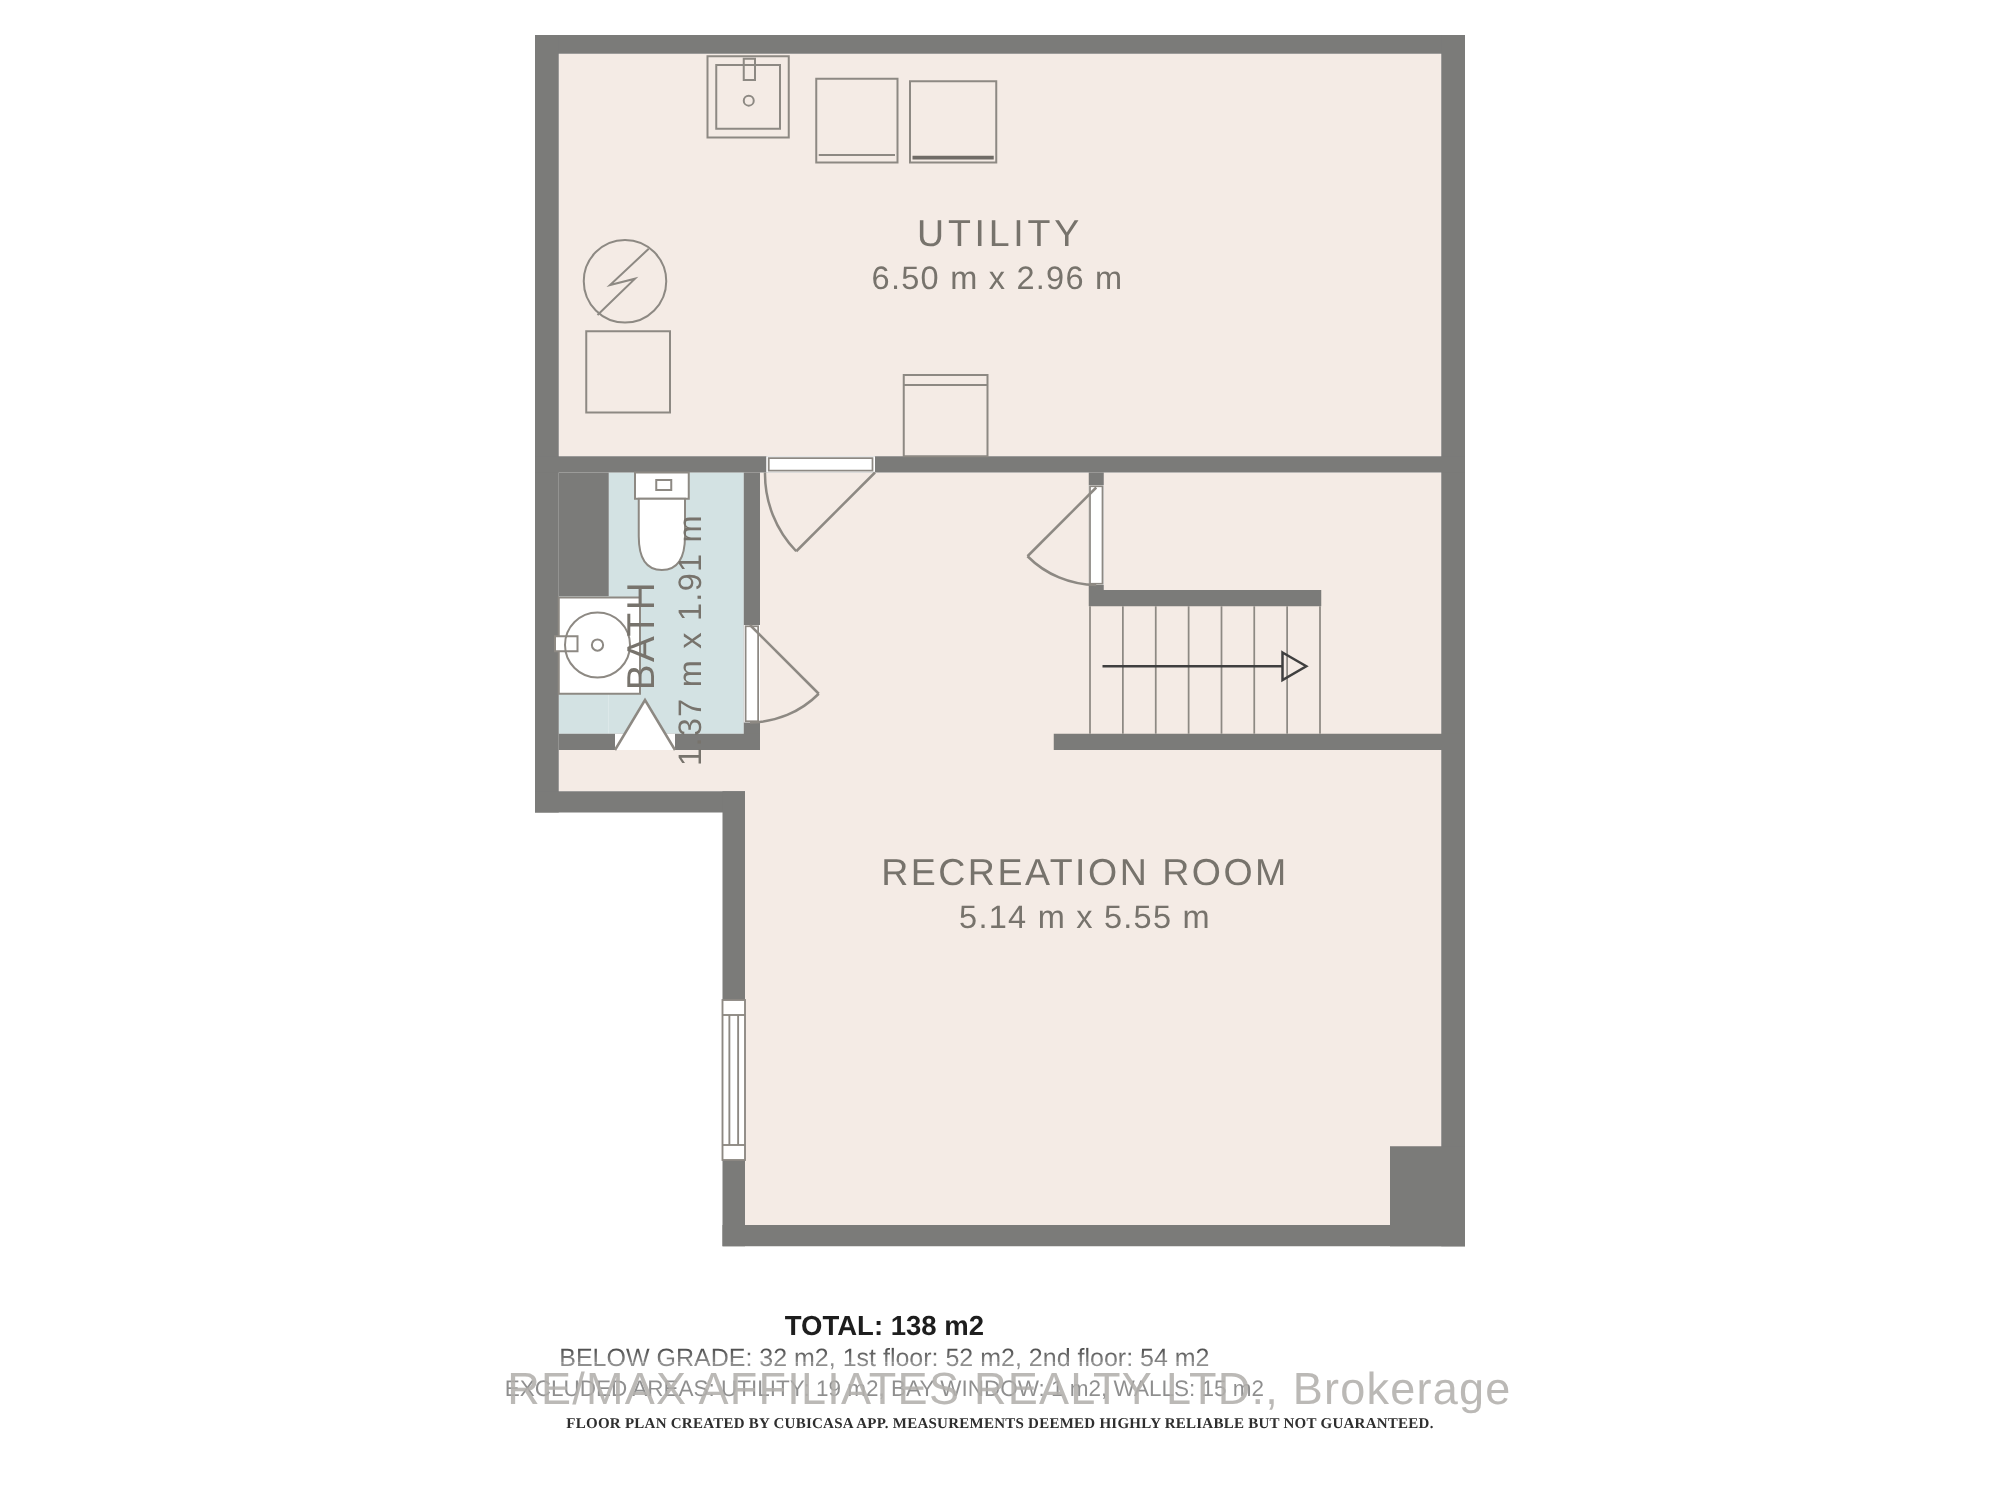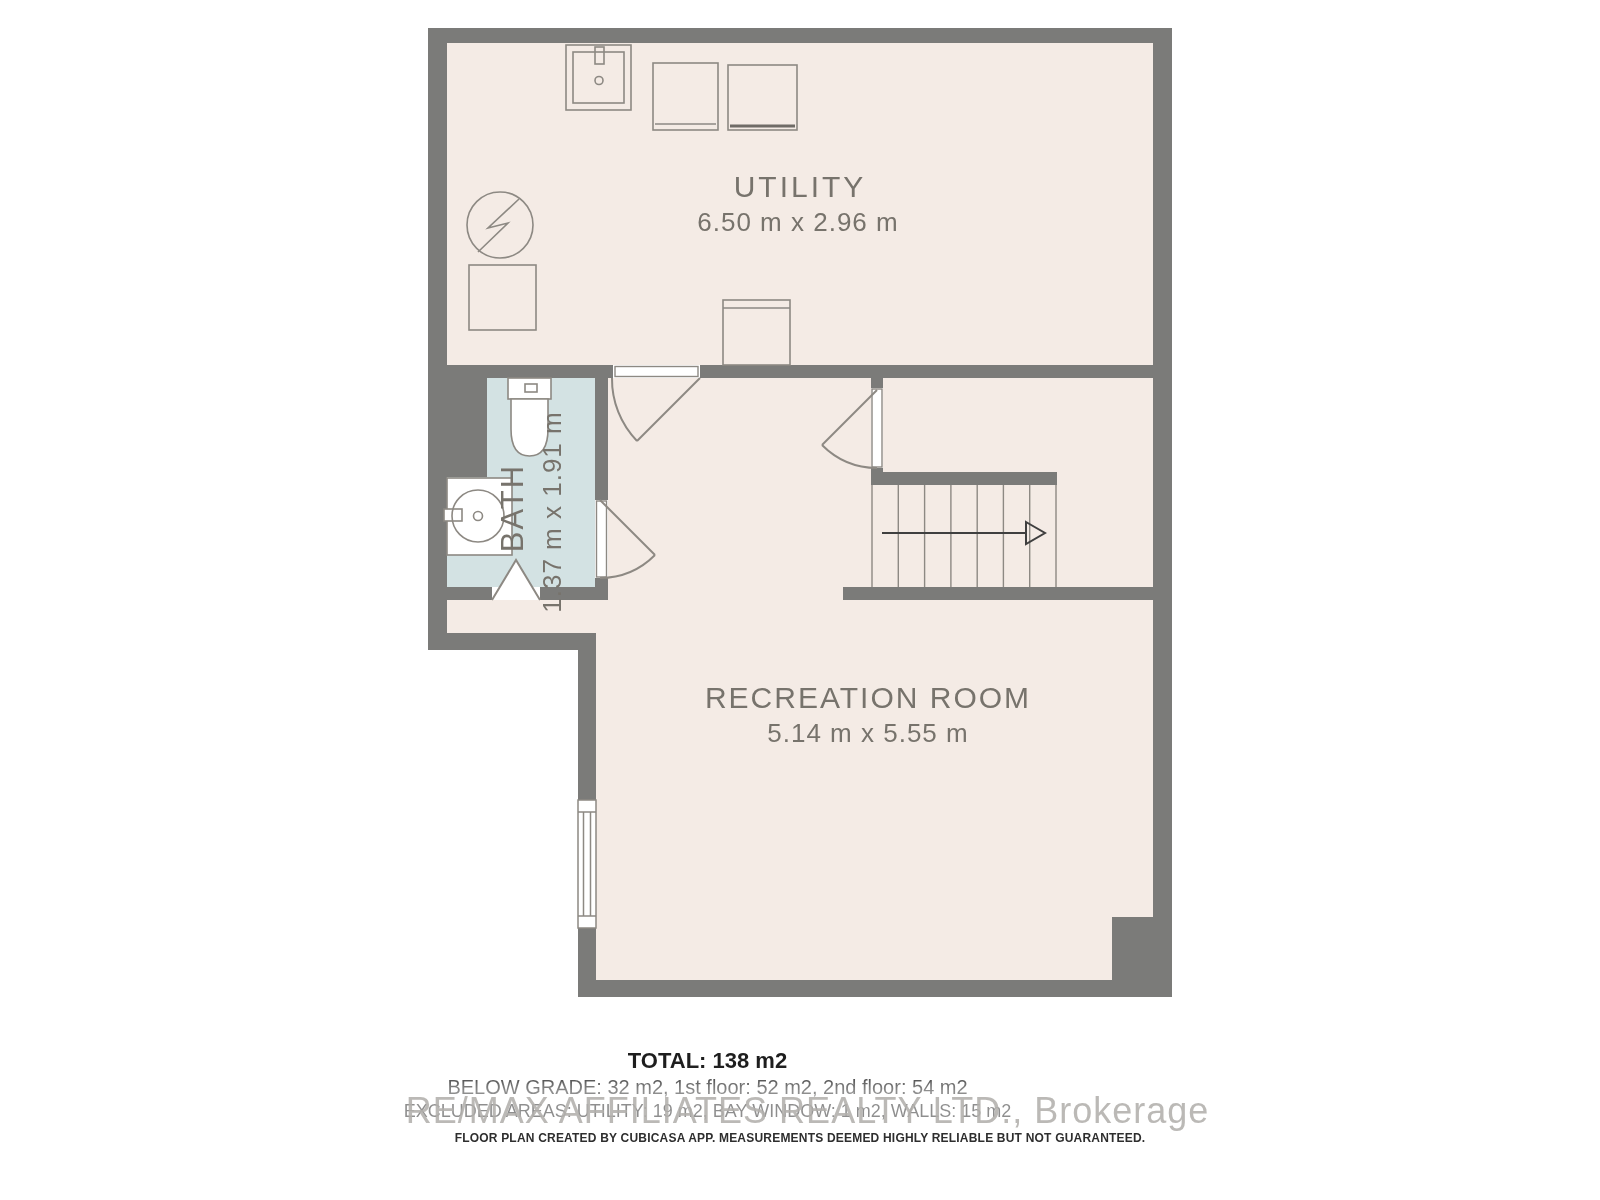--- a/index.html
+++ b/index.html
@@ -30,21 +30,21 @@
     z-index:3;pointer-events:none;
   }
   .watermark span{
     background:rgba(255,255,255,0.5);
     box-shadow:0 0 14px 10px rgba(255,255,255,0.5);
     padding:0 6px;
     margin-left:15px;
   }
   .disclaimer{
     position:absolute;left:0;top:1131px;width:1600px;text-align:center;
-    font-size:12px;font-weight:bold;letter-spacing:.2px;color:#2e2e2e;z-index:4;
+    font-size:12px;font-weight:bold;letter-spacing:.2px;color:#2e2e2e;z-index:4;font-family:Liberation Serif, serif;
   }
 </style>
 </head>
 <body>
 
 <div class="canvas">
 
 
   <svg class="plan-svg" width="1600" height="1200" viewBox="0 0 1600 1200">
 

